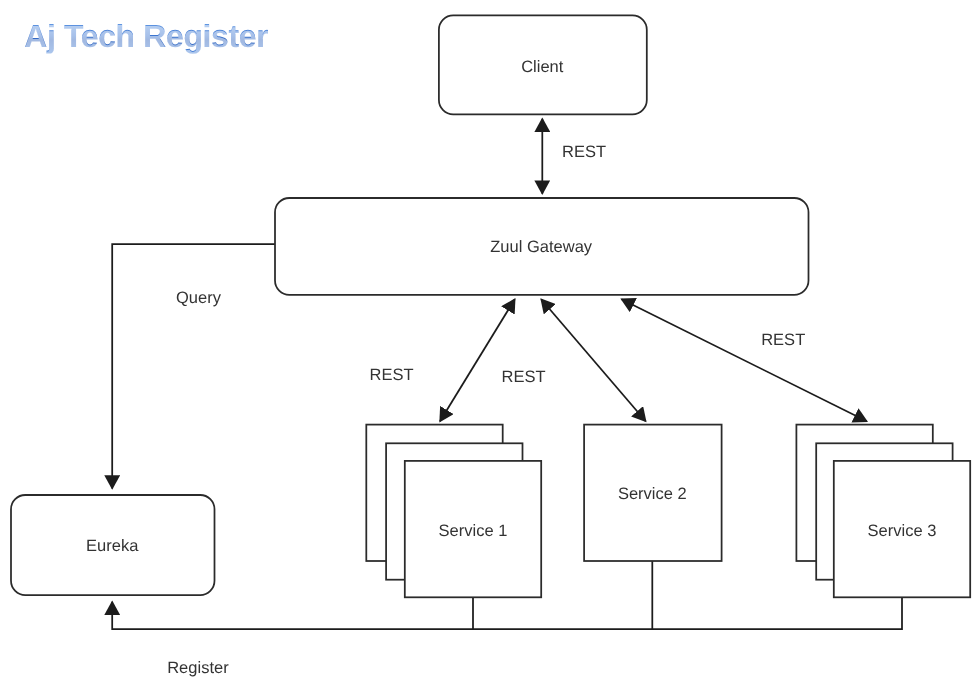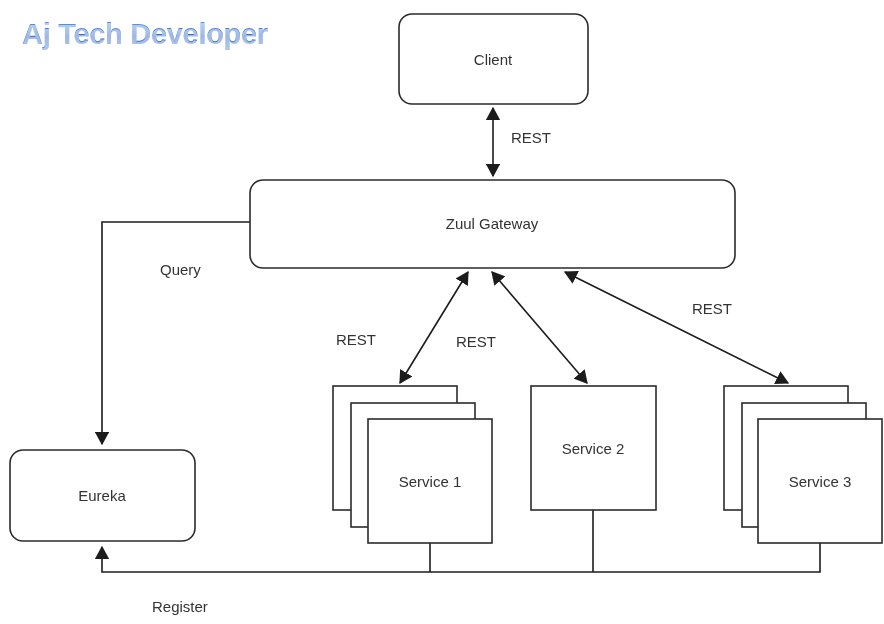--- a/index.html
+++ b/index.html
@@ -62,21 +62,21 @@
     stroke: #1c1c1c;
     stroke-width: 1.6;
     fill: none;
   }
 </style>
 </head>
 <body>
 
 <div id="diagram-root">
 
-  <div class="watermark">Aj Tech Developer</div>
+  <div class="watermark">Aj Tech Register</div>
 
   <svg width="884" height="624" viewBox="0 0 884 624">
 
     <defs>
       <marker id="arrowhead" viewBox="0 0 12 12" refX="10" refY="6" markerWidth="9" markerHeight="9" orient="auto-start-reverse">
         <path d="M 0 0 L 11 6 L 0 12 z" fill="#1c1c1c"></path>
       </marker>
       <marker id="arrowtail" viewBox="0 0 12 12" refX="10" refY="6" markerWidth="9" markerHeight="9" orient="auto-start-reverse">
         <path d="M 0 0 L 11 6 L 0 12 z" fill="#1c1c1c"></path>
       </marker>

